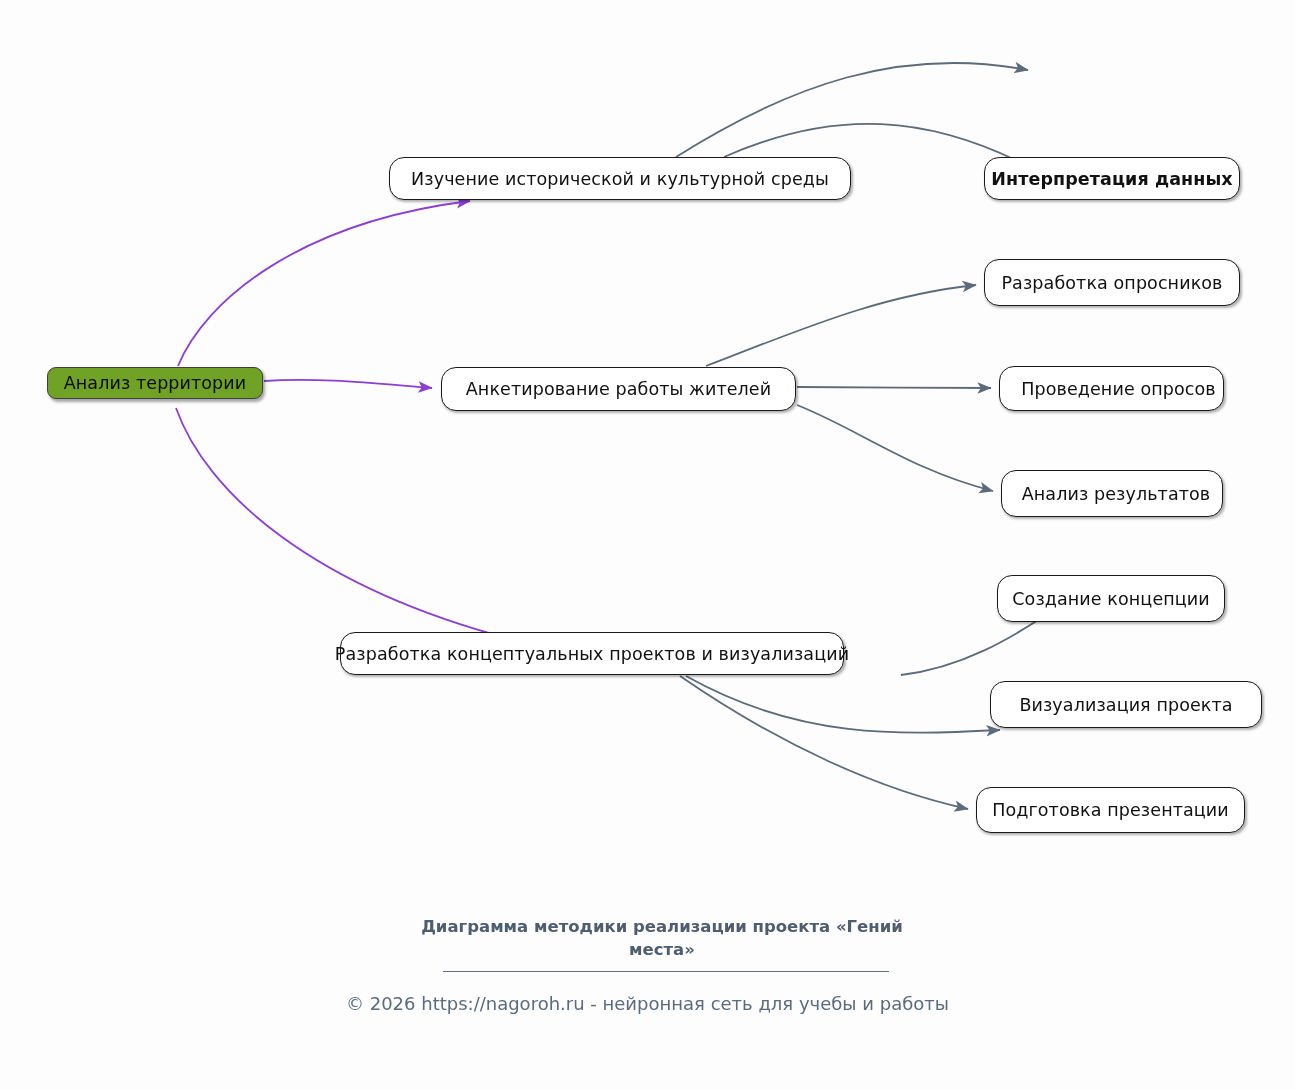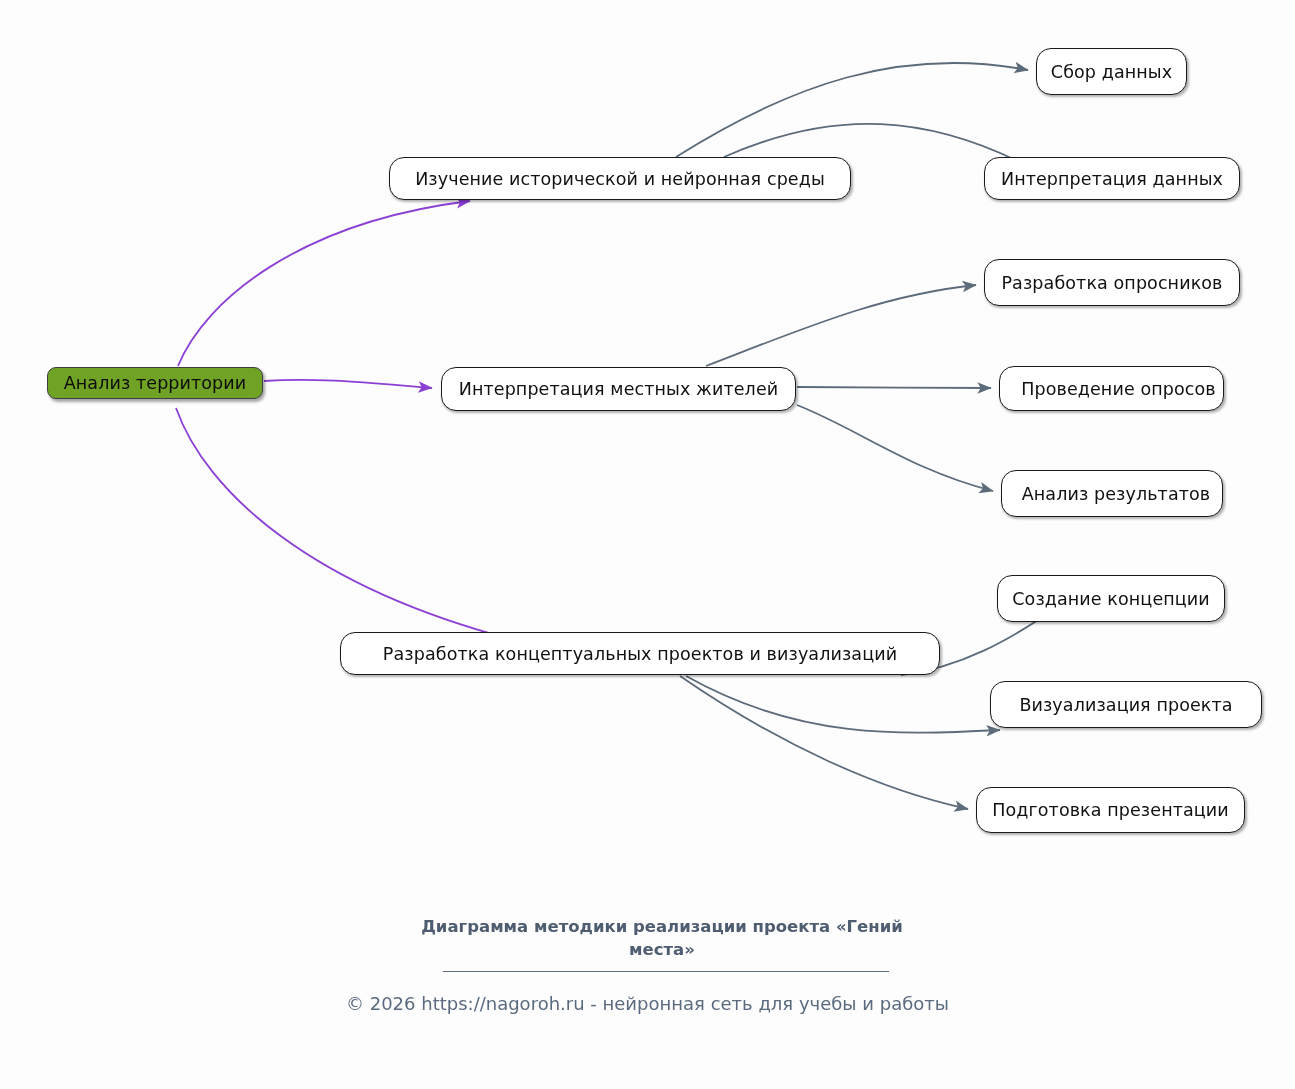--- a/index.html
+++ b/index.html
@@ -122,33 +122,30 @@
       <path d="M 686,676 C 800,740 900,735 1000,730"></path>
       <path d="M 680,676 C 780,745 880,790 968,809"></path>
     </g>
   </svg>
 
   <div class="node root" style="left:47px; top:367px; width:216px; height:32px;">
     <span>Анализ территории</span>
   </div>
 
   <div class="node branch" style="left:389px; top:157px; width:462px; height:43px;">
-    <span>Изучение исторической и нейронная среды</span>
+    <span>Изучение исторической и культурной среды</span>
   </div>
   <div class="node branch" style="left:441px; top:367px; width:355px; height:44px;">
-    <span>Интерпретация местных жителей</span>
+    <span>Анкетирование работы жителей</span>
   </div>
-  <div class="node branch" style="left:340px; top:632px; width:600px; height:43px;align-items:center;">
+  <div class="node branch" style="left:340px; top:632px; width:504px; height:43px;align-items:center;">
     <span>Разработка концептуальных проектов и визуализаций</span>
   </div>
 
-  <div class="node leaf" style="left:1036px; top:48px; width:151px; height:47px;">
-    <span>Сбор данных</span>
-  </div>
-  <div class="node leaf" style="left:984px; top:157px; width:256px; height:43px;">
+  <div class="node leaf" style="left:984px; top:157px; width:256px; height:43px;font-weight:bold;">
     <span>Интерпретация данных</span>
   </div>
 
   <div class="node leaf" style="left:984px; top:259px; width:256px; height:47px;">
     <span>Разработка опросников</span>
   </div>
   <div class="node leaf" style="left:999px; top:366px; width:225px; height:45px;padding-left:14px;">
     <span>Проведение опросов</span>
   </div>
   <div class="node leaf" style="left:1001px; top:470px; width:222px; height:47px;padding-left:8px;">

